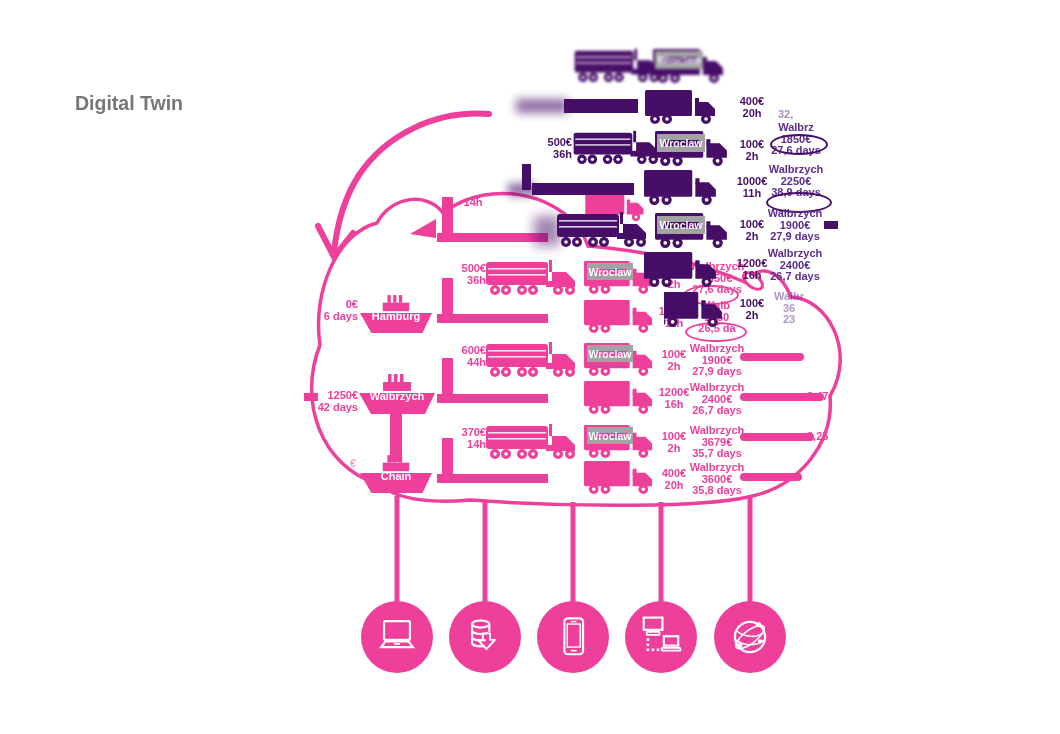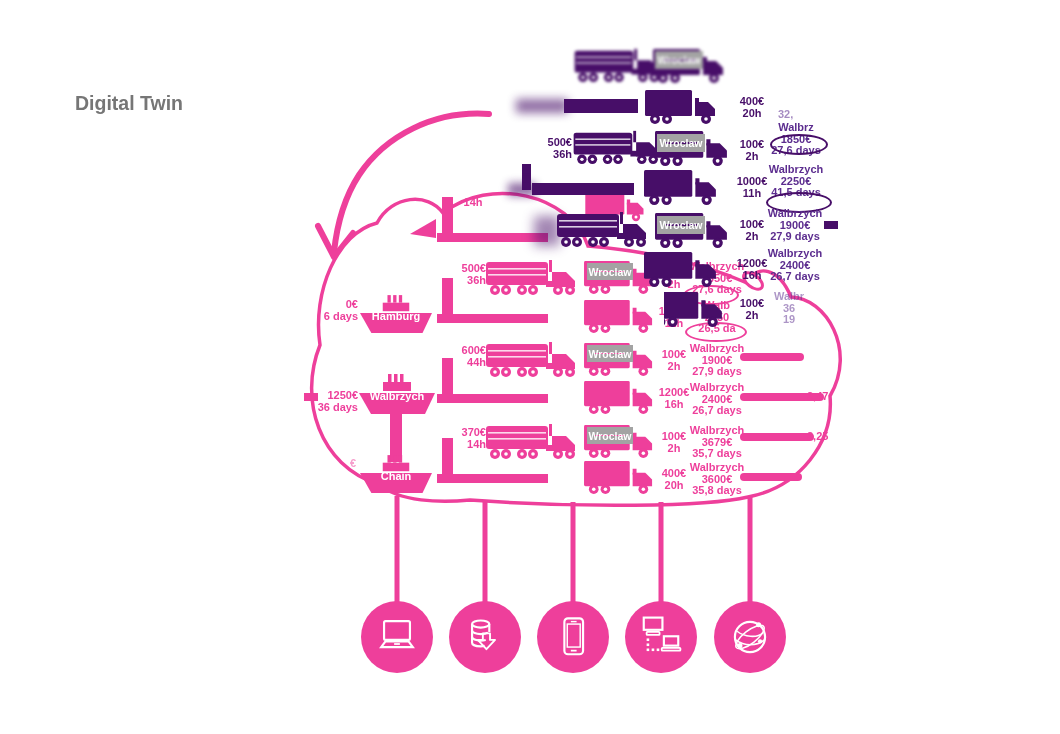--- a/index.html
+++ b/index.html
@@ -11,21 +11,21 @@
   .pink{color:#ee3f9b;}
   .purp{color:#470e68;}
   .purpl{color:#5c2d8f;}
   .tr{text-align:right;}
   .tc{text-align:center;}
   .dest{font-size:11px;line-height:11.5px;}
   .oval{position:absolute;border-radius:50%;}
   .oval.pk{border:2.5px solid #ee3f9b;}
   .oval.pu{border:2.5px solid #470e68;}
   .truck-label{position:absolute;display:flex;align-items:center;justify-content:center;
-    color:#fff;font-weight:700;font-size:10.5px;border:8px solid #a3a3a3;box-sizing:border-box;}
+    color:#fff;font-weight:700;font-size:10.5px;border:6px solid #a3a3a3;box-sizing:border-box;}
   .truck-label.pk{background:#ee3f9b;}
   .truck-label.pu{background:#470e68;}
   .ship-label{position:absolute;color:#fff;font-weight:700;font-size:11px;text-align:center;white-space:nowrap;}
   .circle{position:absolute;width:72px;height:72px;border-radius:50%;background:#ee3f9b;
     display:flex;align-items:center;justify-content:center;}
   .intro-h{position:absolute;left:75px;top:92px;font-size:19.5px;font-weight:700;color:#767676;}
   .intro-p{position:absolute;left:75px;top:140px;width:240px;font-size:19.5px;line-height:25.5px;
     color:#9b9b9b;white-space:pre-line;}
   .blurbar{position:absolute;background:#470e68;}
   svg.tk{position:absolute;overflow:visible;}
@@ -301,21 +301,21 @@
       <span>0€</span>
         <span>6 days</span>
     </div>
     <svg class="tk" style="left:360px;top:294px;color:#ee3f9b" width="72" height="42">
         <use href="#sym-ship"></use>
       </svg>
     <div class="ship-label" style="left:364px;top:310px;width:64px">Hamburg</div>
 
     <div class="tl pink tr" style="left:298px;top:389px;width:60px">
       <span>1250€</span>
-        <span>36 days</span>
+        <span>42 days</span>
     </div>
     <svg class="tk" style="left:358px;top:374px;color:#ee3f9b" width="78" height="42">
         <use href="#sym-ship"></use>
       </svg>
     <div class="ship-label" style="left:360px;top:390px;width:74px">Walbrzych</div>
 
     <div class="tl pink tr" style="left:330px;top:457px;width:26px;opacity:.5">
       <span>€</span>
     </div>
     <svg class="tk" style="left:360px;top:454px;color:#ee3f9b" width="72" height="42">
@@ -375,21 +375,21 @@
     <svg class="tk" style="left:644px;top:169px;color:#470e68" width="76" height="37" viewBox="0 0 74 36">
         <use href="#sym-box"></use>
       </svg>
     <div class="tl purp tc" style="left:728px;top:175px;width:48px">
       <span>1000€</span>
         <span>11h</span>
     </div>
     <div class="tl purpl tc dest" style="left:762px;top:164px;width:68px">
       <span>Walbrzych</span>
         <span>2250€</span>
-        <span>41,5 days</span>
+        <span>38,9 days</span>
     </div>
     <div class="oval pu" style="left:766px;top:192px;width:62px;height:17px"></div>
 
     <div class="blurbar" style="left:534px;top:216px;width:26px;height:30px;filter:blur(6px);opacity:.5"></div>
     <svg class="tk" style="left:556px;top:209px;color:#470e68" width="98" height="40" viewBox="0 0 96 40">
         <use href="#sym-semi"></use>
       </svg>
     <svg class="tk" style="left:654px;top:212px;color:#470e68" width="78" height="37" viewBox="0 0 74 36">
         <use href="#sym-box"></use>
       </svg>
@@ -423,21 +423,21 @@
           <use href="#sym-box"></use>
         </svg>
     </div>
     <div class="tl purp tc" style="left:734px;top:297px;width:36px">
       <span>100€</span>
         <span>2h</span>
     </div>
     <div class="tl purpl tc dest" style="left:762px;top:291px;width:54px;opacity:.5">
       <span>Walbr</span>
         <span>36</span>
-        <span>19</span>
+        <span>23</span>
     </div>
   </div>
 
   <div class="circle" style="left:361px;top:601px;z-index:2">
     <svg width="46" height="46" viewBox="0 0 64 64">
         <use href="#ic-laptop"></use>
       </svg>
   </div>
   <div class="circle" style="left:449px;top:601px;z-index:2">
     <svg width="46" height="46" viewBox="0 0 64 64">

